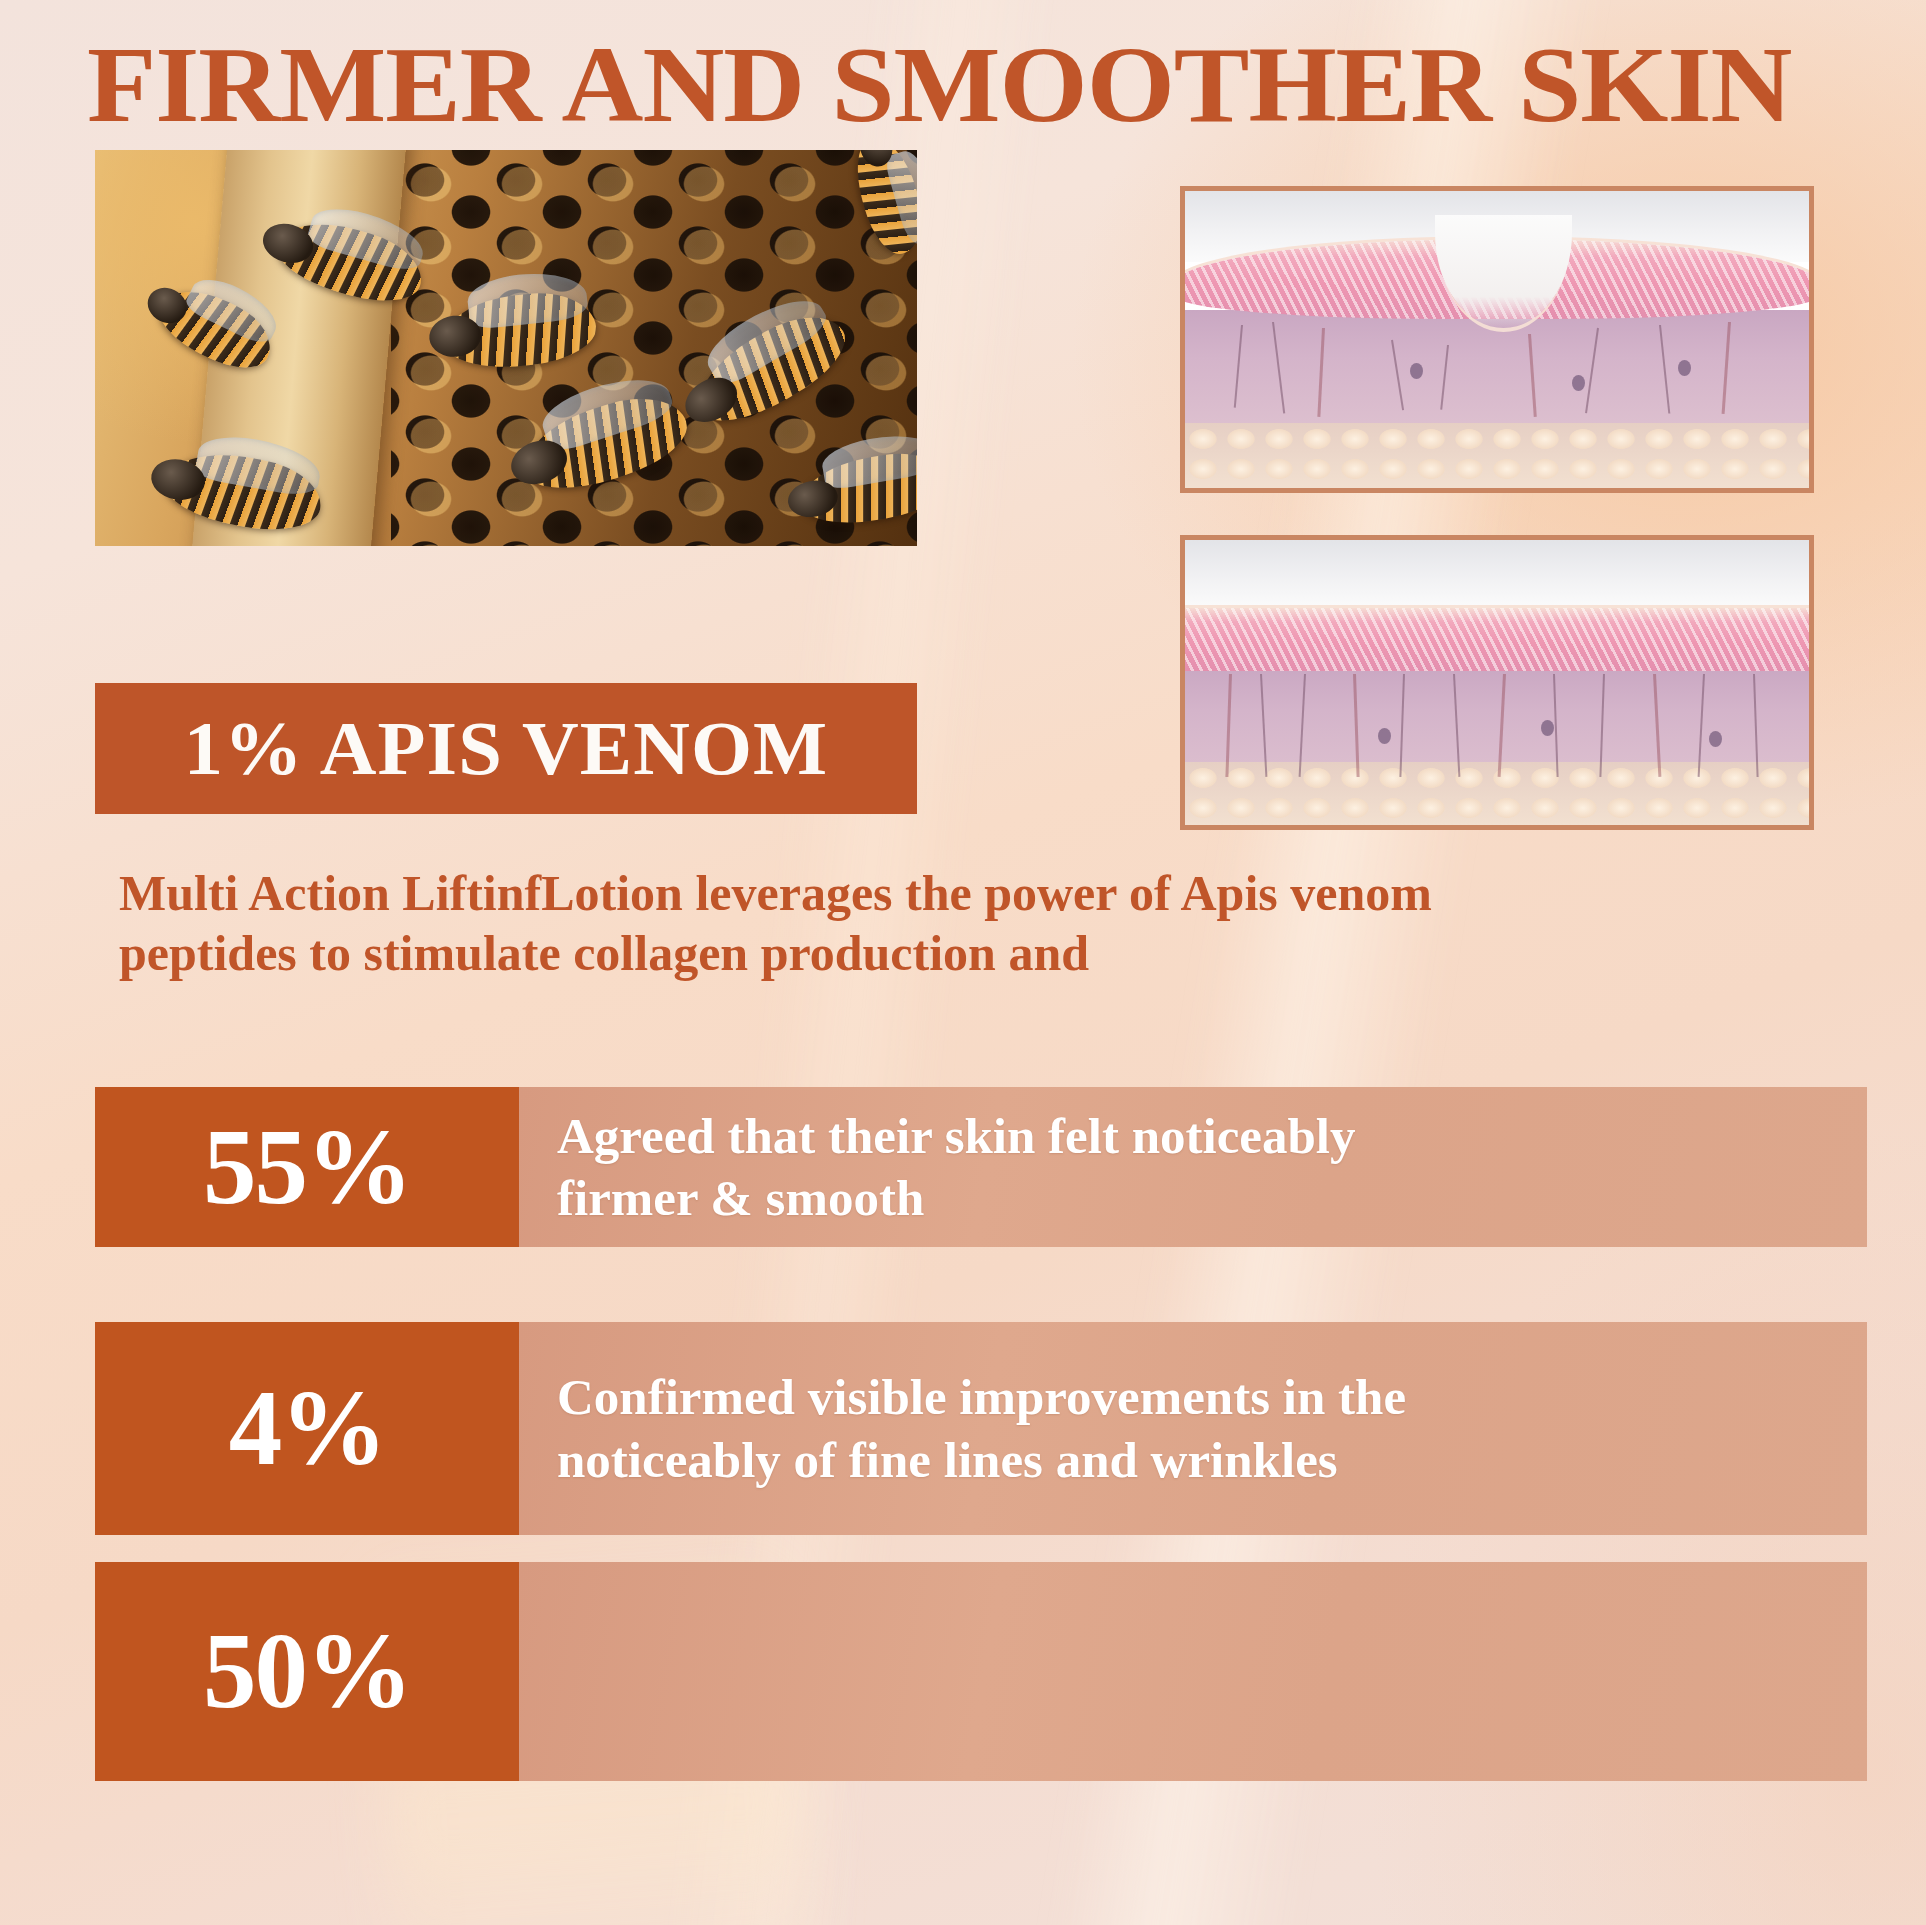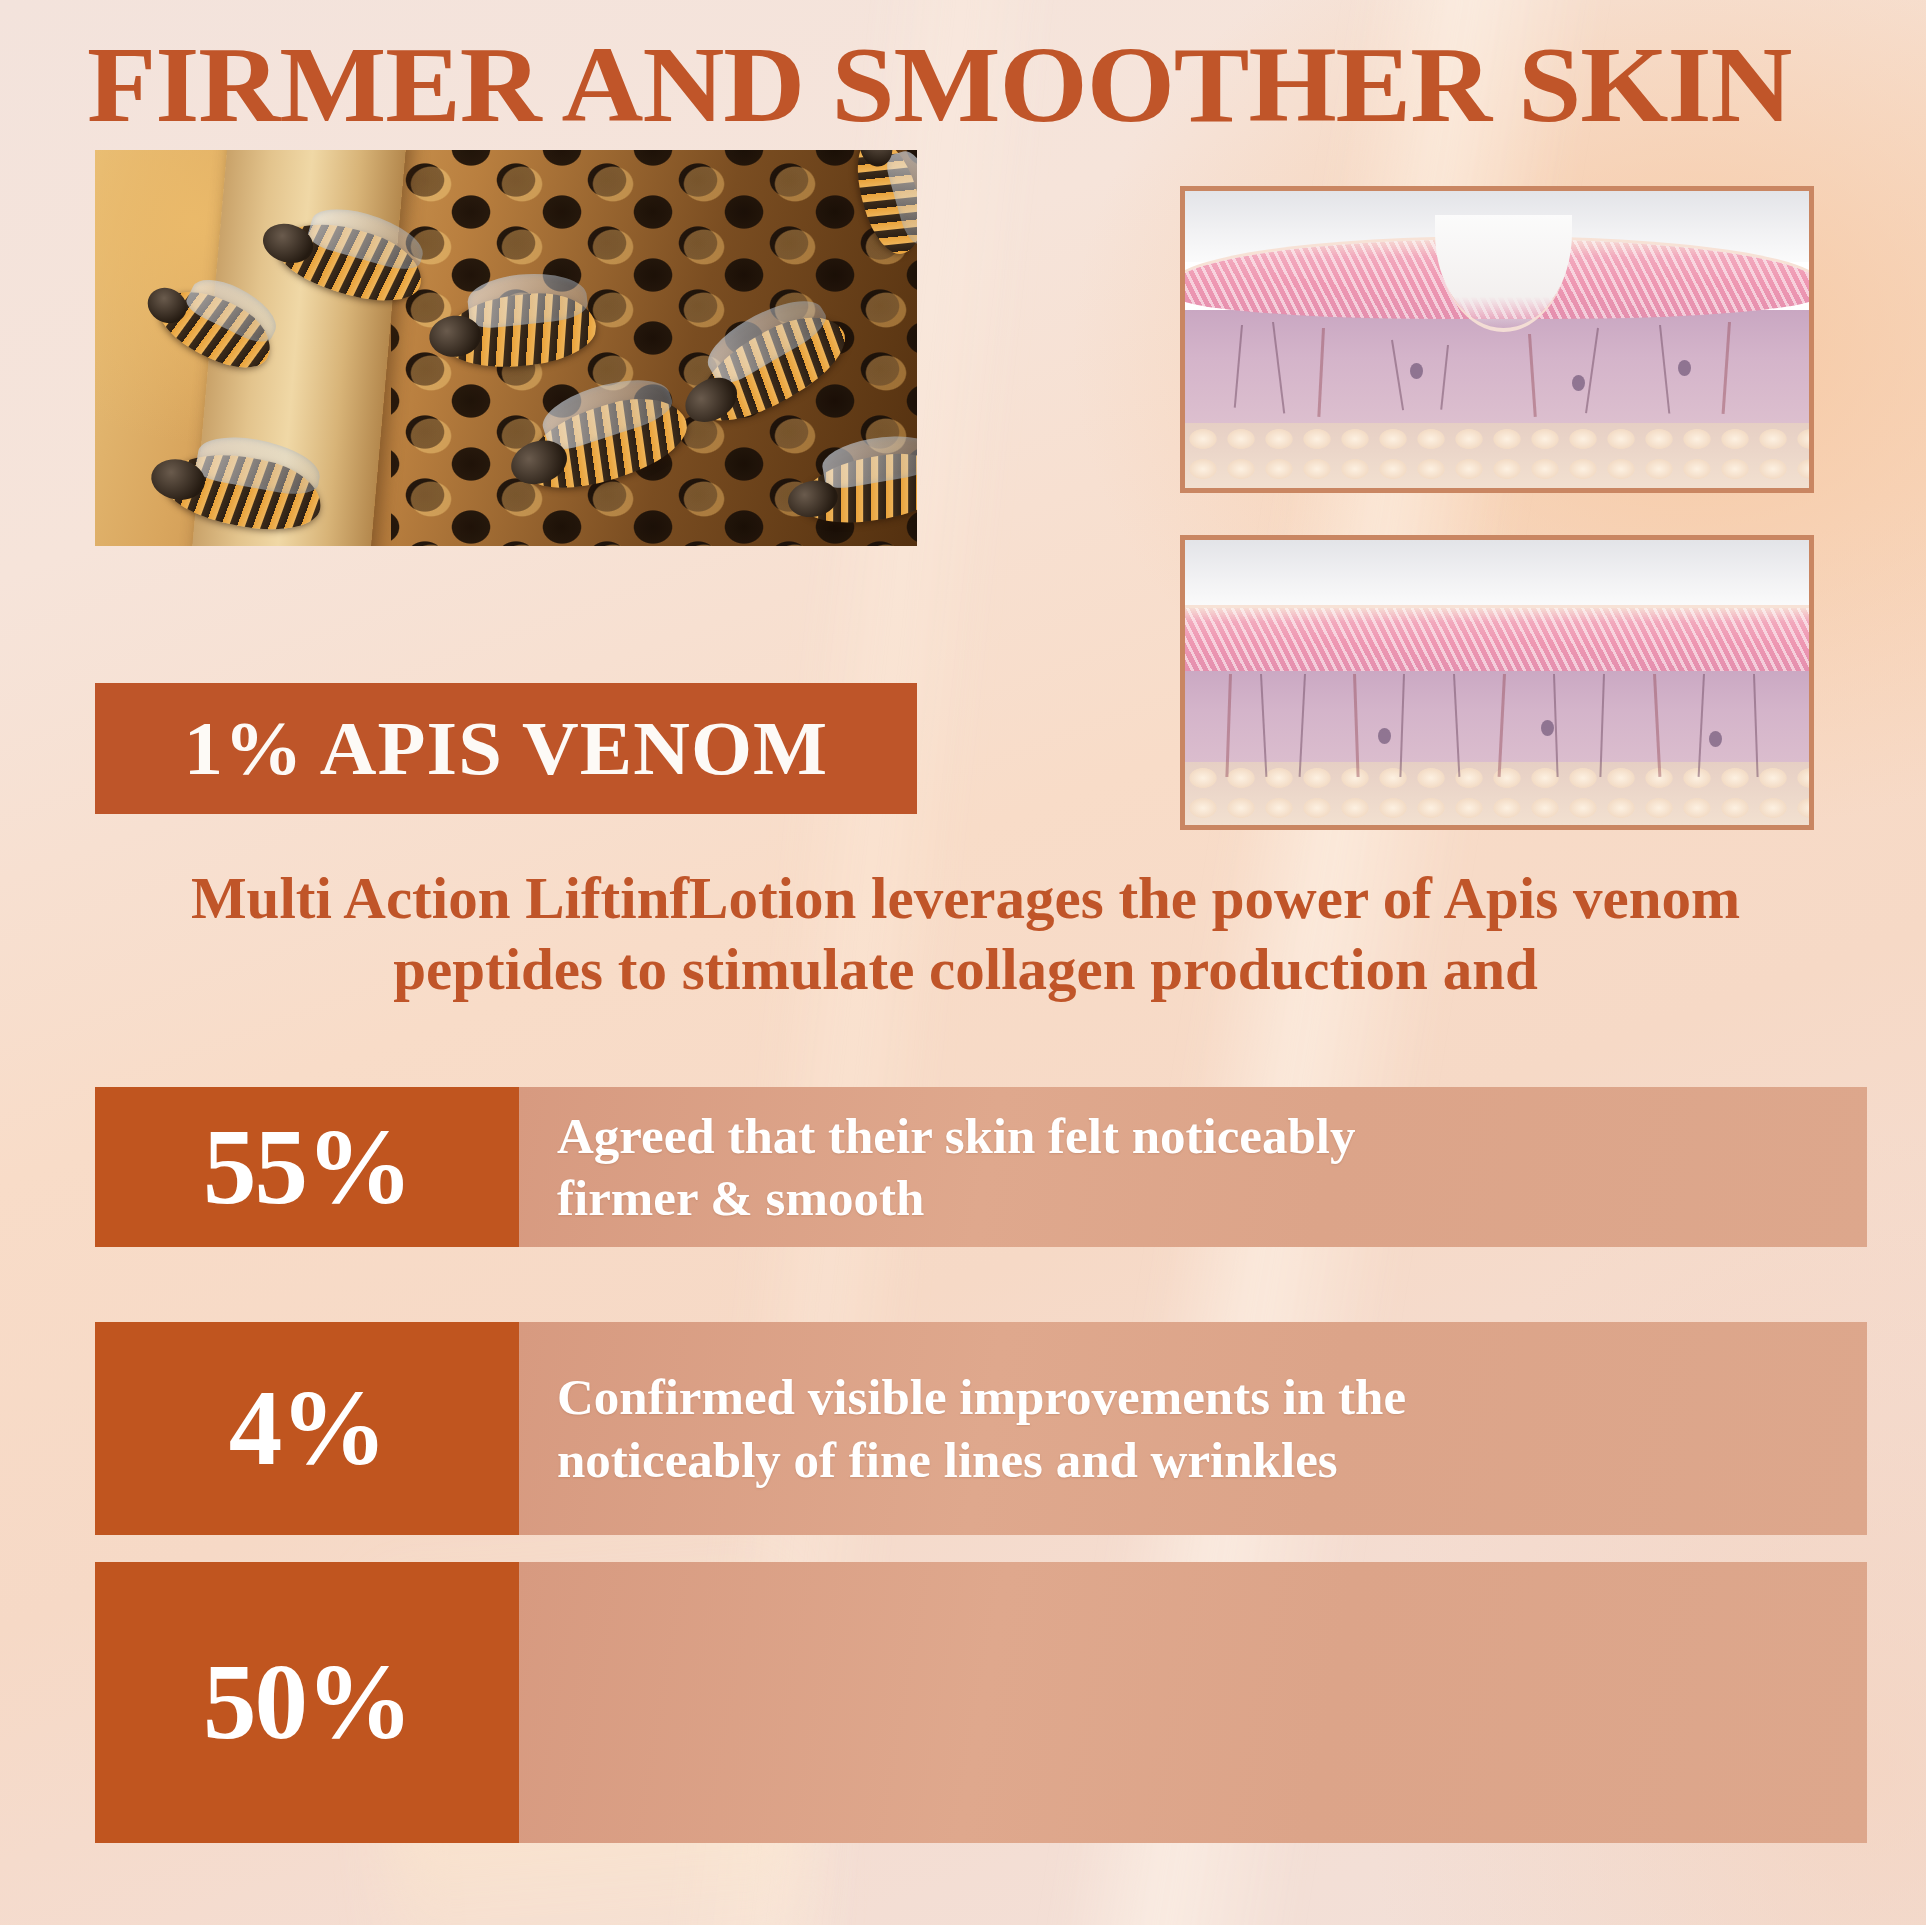--- a/index.html
+++ b/index.html
@@ -228,25 +228,25 @@
     box-shadow: 0 6px 0 -2px rgba(247,226,214,0.9);
   }
   #skin-firm .skin-epi { top: 24%; height: 22%; border-radius: 3px; }
 
   
   #body-copy {
     position: absolute;
     left: 119px;
     top: 863px;
     width: 1693px;
-    text-align: center;
+    text-align: left;
     color: #c05529;
     font-family: "Liberation Serif", serif;
     font-weight: bold;
-    font-size: 59px;
+    font-size: 50px;
     line-height: 1.20;
   }
 
   
   .stat-row {
     position: absolute;
     left: 95px;
     width: 1772px;
     display: flex;
     align-items: stretch;
@@ -278,21 +278,21 @@
     color: #ffffff;
     font-family: "Liberation Serif", serif;
     font-weight: bold;
     font-size: 51px;
     line-height: 1.22;
     text-shadow: 0 1px 2px rgba(150,90,60,0.25);
   }
 
   #row-0 { top: 1087px; height: 160px; }
   #row-1 { top: 1322px; height: 213px; }
-  #row-2 { top: 1562px; height: 281px; border-radius: 10px; }
+  #row-2 { top: 1562px; height: 219px; border-radius: 10px; }
 </style>
 </head>
 <body>
 
 <div id="poster">
 
   <div class="sheen sheen-a"></div>
   <div class="sheen sheen-b"></div>
   <div class="sheen sheen-c"></div>
 

